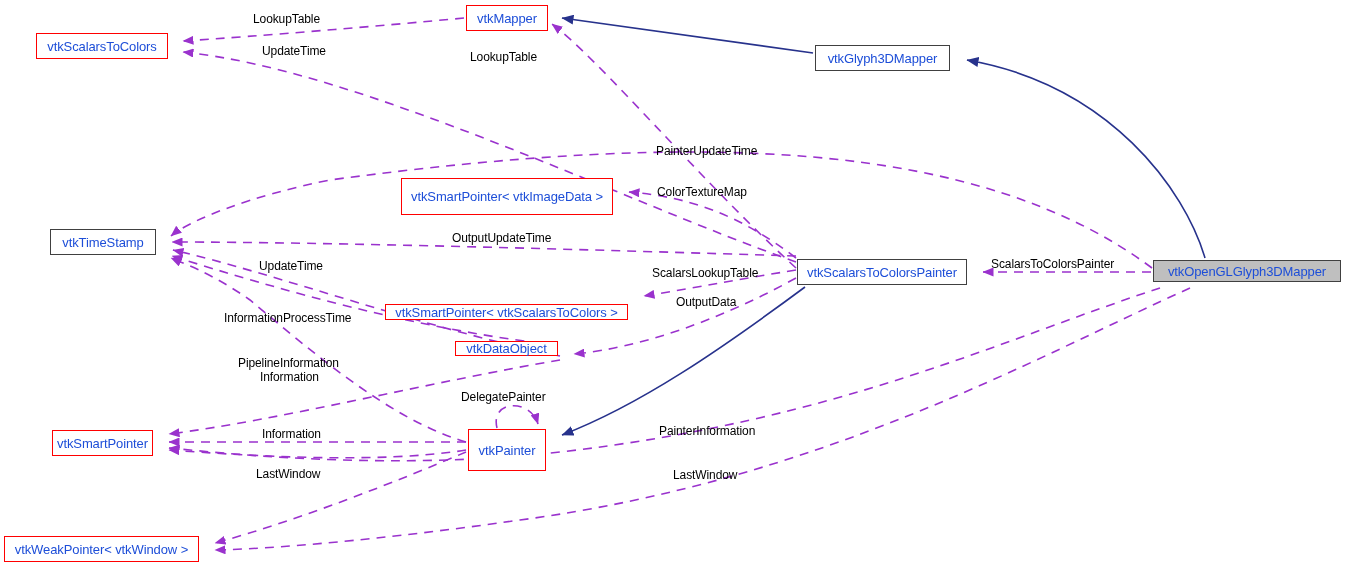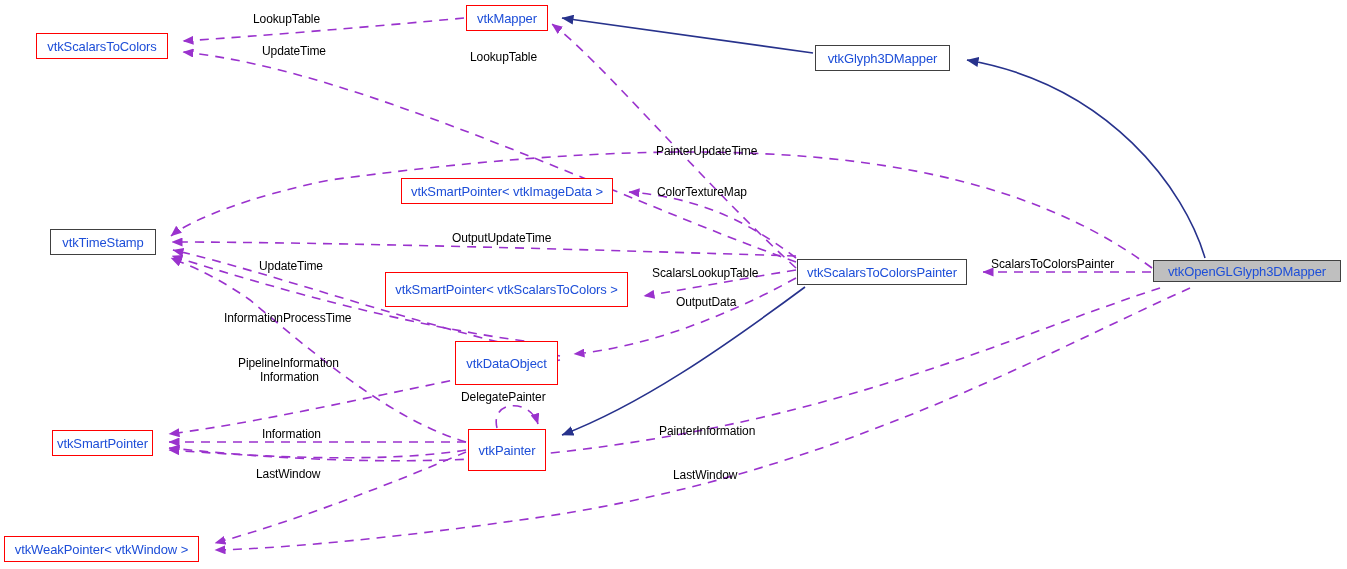--- a/index.html
+++ b/index.html
@@ -125,41 +125,41 @@
   </div>
 
   <div class="node red" style="left:466px; top:5px; width:82px; height:26px;">
     <span>vtkMapper</span>
   </div>
 
   <div class="node dark" style="left:815px; top:45px; width:135px; height:26px;">
     <span>vtkGlyph3DMapper</span>
   </div>
 
-  <div class="node red" style="left:401px; top:178px; width:212px; height:26px;">
+  <div class="node red" style="left:401px; top:178px; width:212px; height:37px;">
     <span>vtkSmartPointer&lt; vtkImageData &gt;</span>
   </div>
 
   <div class="node dark" style="left:50px; top:229px; width:106px; height:26px;">
     <span>vtkTimeStamp</span>
   </div>
 
   <div class="node dark" style="left:797px; top:259px; width:170px; height:26px;">
     <span>vtkScalarsToColorsPainter</span>
   </div>
 
   <div class="node current" style="left:1153px; top:260px; width:188px; height:22px;">
     <span>vtkOpenGLGlyph3DMapper</span>
   </div>
 
-  <div class="node red" style="left:385px; top:272px; width:243px; height:35px;">
+  <div class="node red" style="left:385px; top:304px; width:243px; height:16px;">
     <span>vtkSmartPointer&lt; vtkScalarsToColors &gt;</span>
   </div>
 
-  <div class="node red" style="left:455px; top:341px; width:103px; height:44px;">
+  <div class="node red" style="left:455px; top:341px; width:103px; height:15px;">
     <span>vtkDataObject</span>
   </div>
 
   <div class="node red" style="left:468px; top:429px; width:78px; height:42px;">
     <span>vtkPainter</span>
   </div>
 
   <div class="node red" style="left:52px; top:430px; width:101px; height:26px;">
     <span>vtkSmartPointer</span>
   </div>

